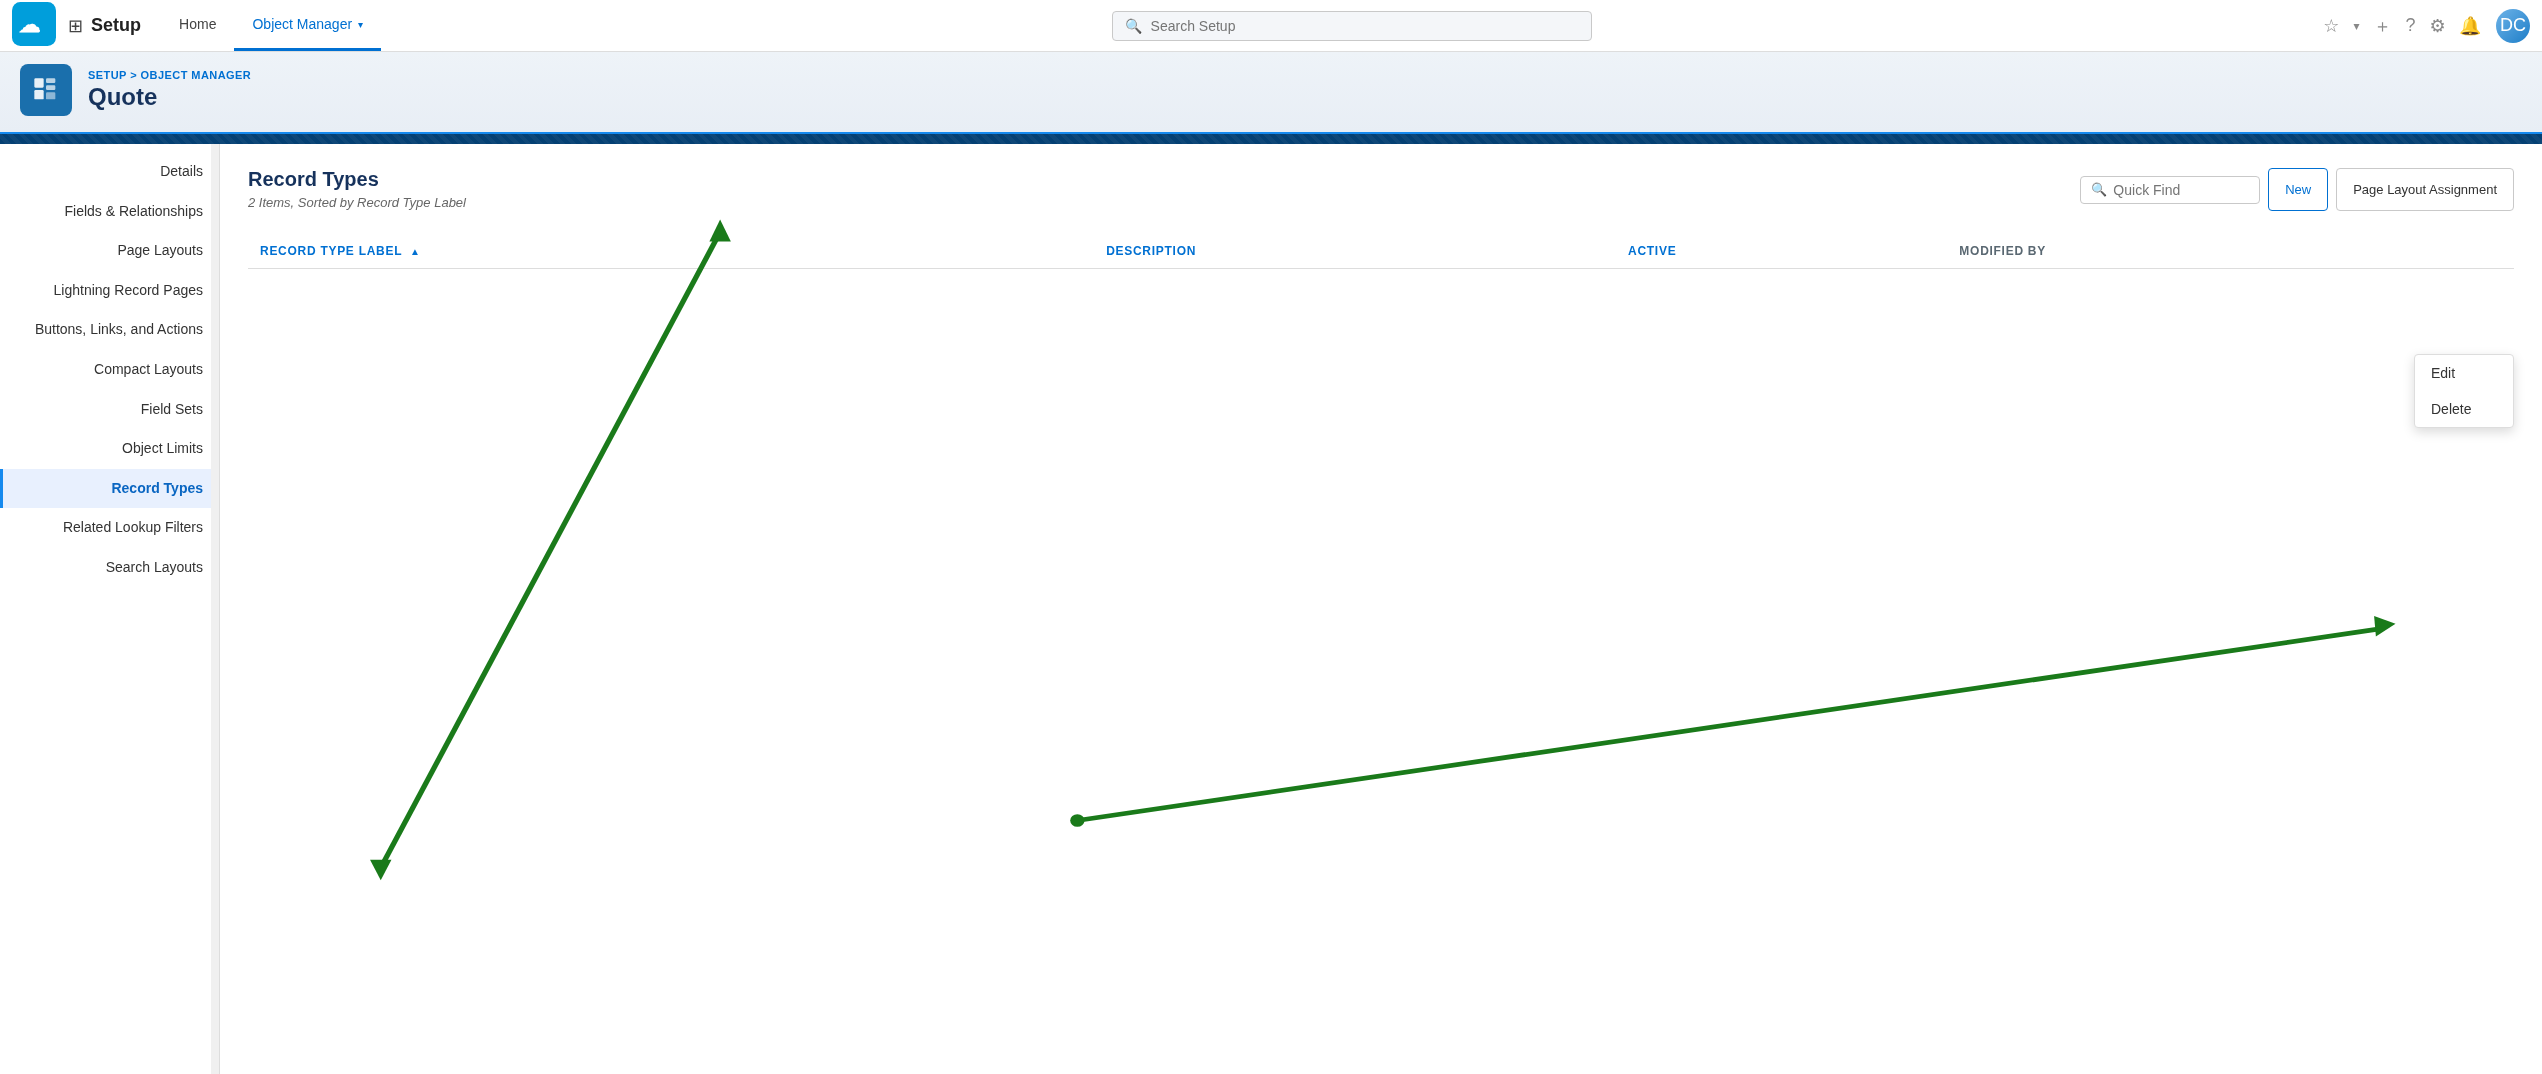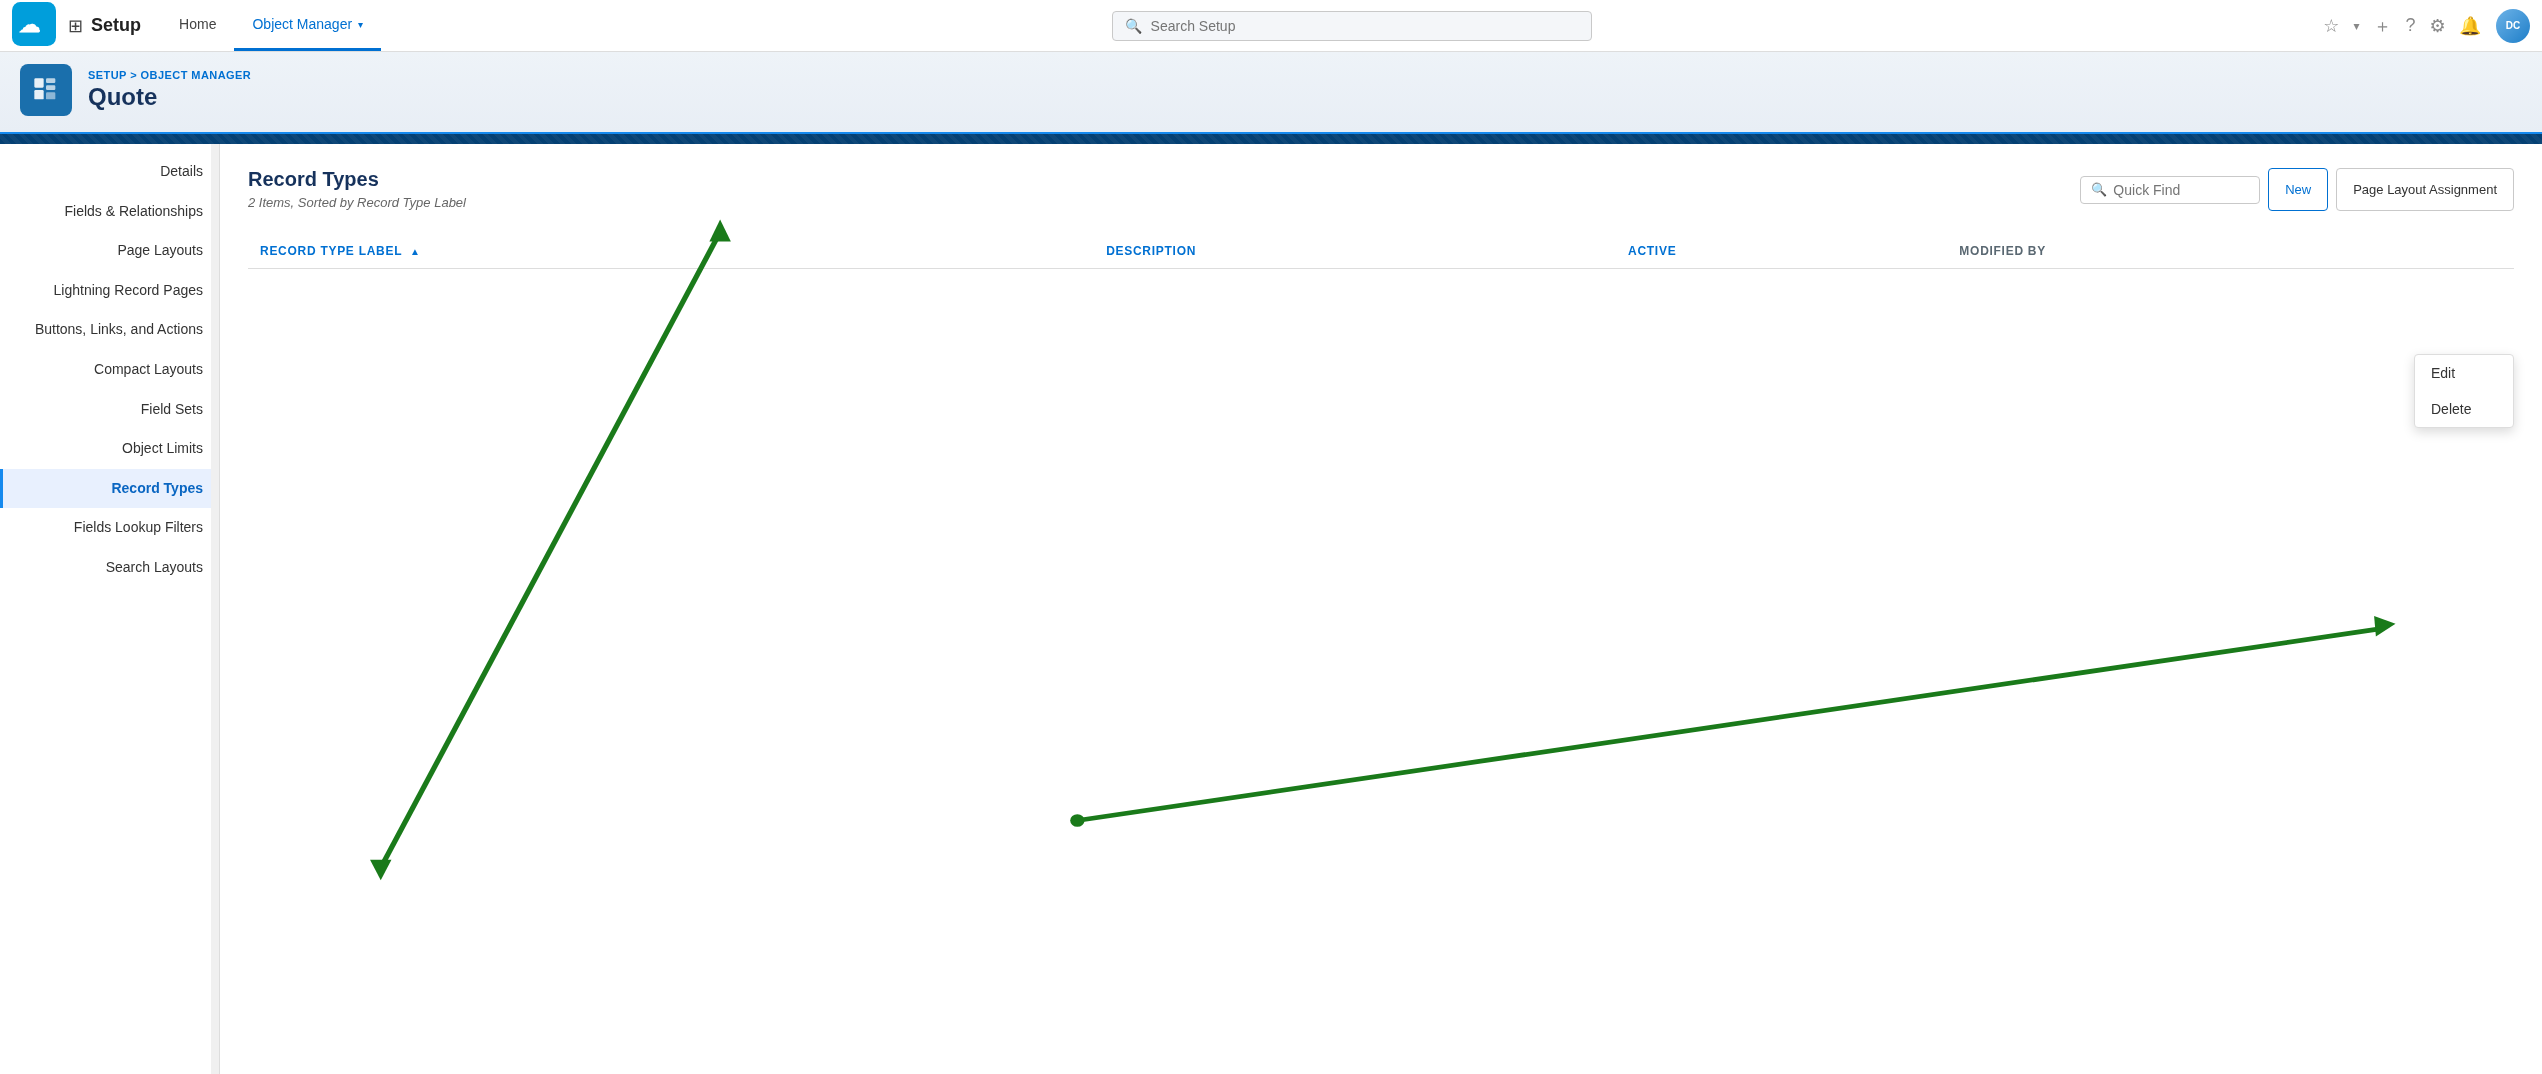--- a/index.html
+++ b/index.html
@@ -95,22 +95,22 @@
     }
     .avatar {
       width: 34px;
       height: 34px;
       border-radius: 50%;
       background: linear-gradient(135deg, #6db3e8, #1e7ec8);
       display: flex;
       align-items: center;
       justify-content: center;
       color: #fff;
-      font-size: 10px;
-      font-weight: bold;
+      font-size: 18px;
+      font-weight: normal;
       cursor: pointer;
     }
 
     
     .object-header {
       background: linear-gradient(to bottom, #eef3f8, #e8eef5);
       border-bottom: 2px solid #1589ee;
       padding: 12px 20px 16px 20px;
       display: flex;
       align-items: center;
@@ -452,21 +452,21 @@
     <div class="sidebar-item">
       <span>Field Sets</span>
     </div>
     <div class="sidebar-item">
       <span>Object Limits</span>
     </div>
     <div class="sidebar-item active">
       <span>Record Types</span>
     </div>
     <div class="sidebar-item">
-      <span>Fields Lookup Filters</span>
+      <span>Related Lookup Filters</span>
     </div>
     <div class="sidebar-item">
       <span>Search Layouts</span>
     </div>
   </nav>
 
   <div class="content-panel">
 
     <div style="display:flex; align-items:flex-start; justify-content:space-between; margin-bottom:6px;">
       <div>

